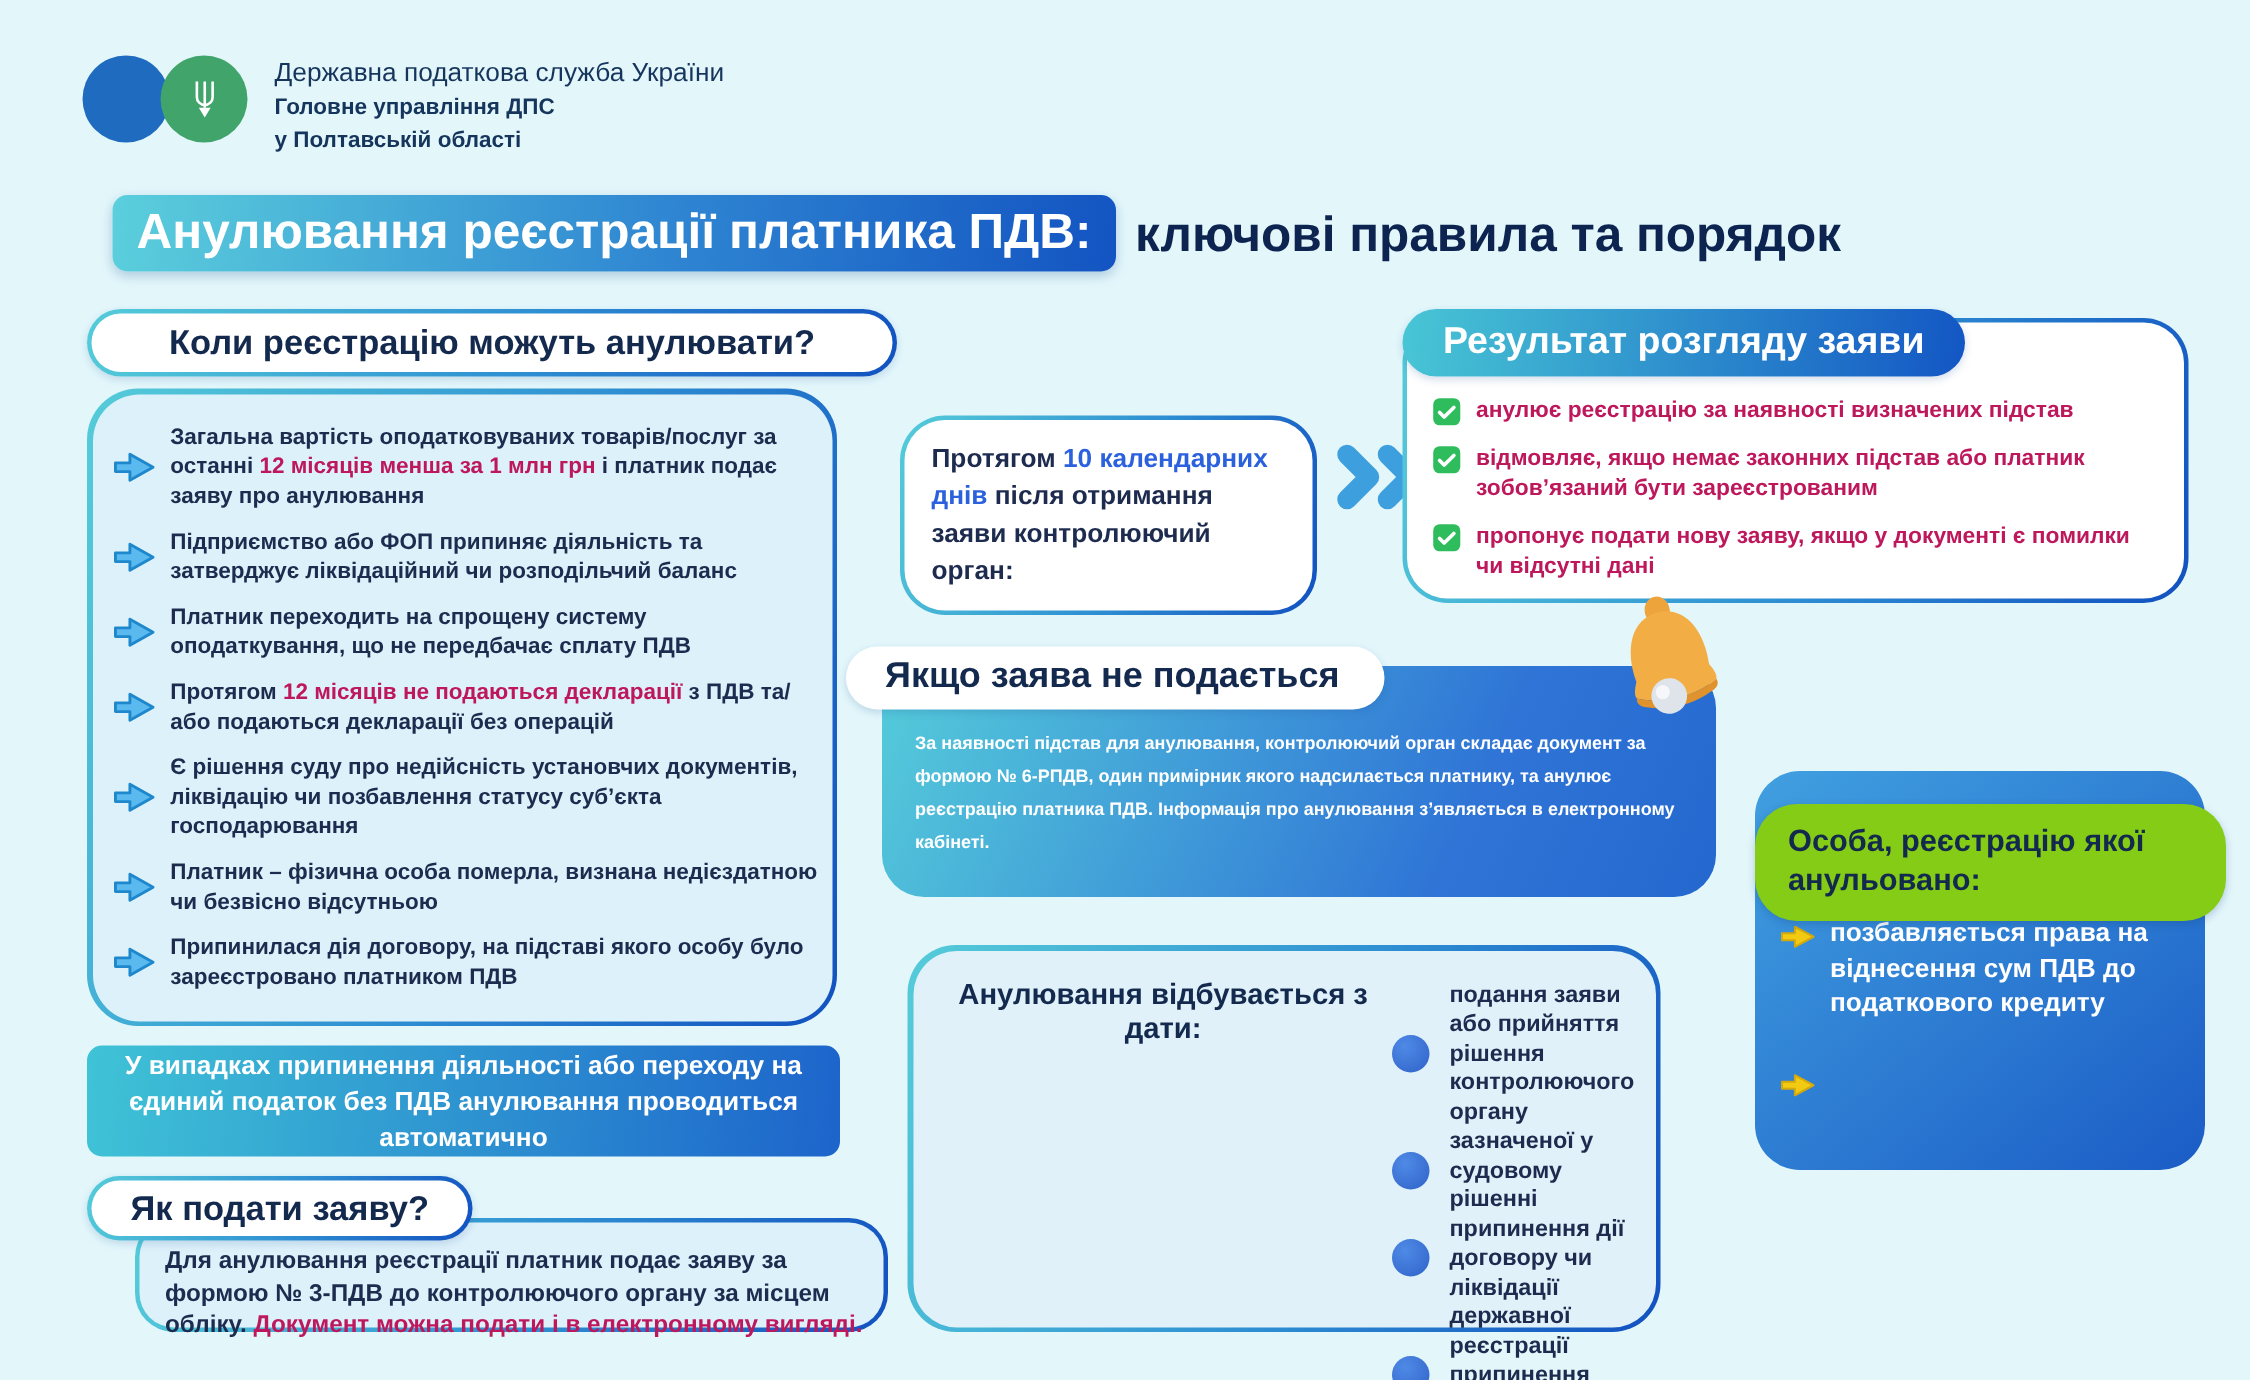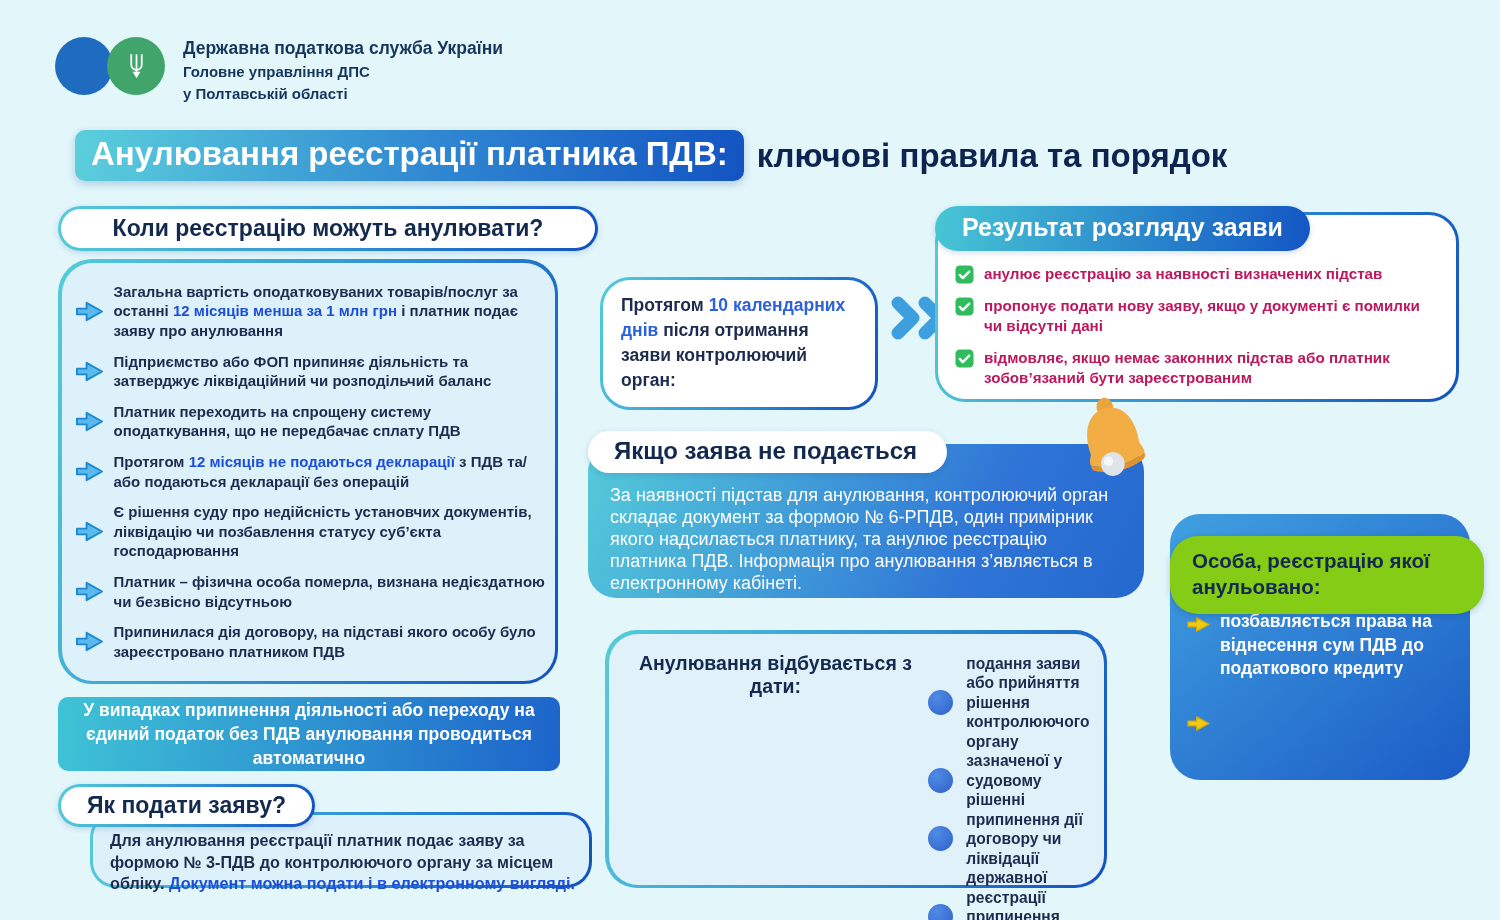--- a/index.html
+++ b/index.html
@@ -10,21 +10,21 @@
     font-family:"Liberation Sans", sans-serif;
     overflow:hidden;
     color:#1d2b4f;
   }
   .abs { position:absolute; }
 
   
   .logo-circle { position:absolute; width:58px; height:58px; border-radius:50%; top:37px; }
   .logo-blue  { left:55px;  background:#1e6bbf; }
   .logo-green { left:107px; background:#41a46b; display:flex; align-items:center; justify-content:center; }
-  .org-line1 { left:183px; top:38px;  font-size:17.5px; font-weight:bold; color:#16355c; }
+  .org-line1 { left:183px; top:38px;  font-size:17.5px; font-weight:normal; color:#16355c; }
   .org-lines { left:183px; top:61px;  font-size:15px; font-weight:bold; color:#16355c; line-height:21.5px; }
 
   
   .title-row { left:75px; top:130px; display:flex; align-items:center; gap:13px; }
   .title-pill {
     background:linear-gradient(95deg,#5bcfdc 0%,#2f86d2 55%,#1354c2 100%);
     color:#fff; font-size:33px; font-weight:800;
     padding:5px 16px 8px 16px; border-radius:10px;
     box-shadow:0 3px 8px rgba(20,70,140,.25);
     white-space:nowrap;
@@ -42,21 +42,21 @@
 
   .when-box { left:58px; top:259px; width:500px; height:425px; border-radius:34px; padding:3.5px; }
   .when-box-in {
     background:#ddf1fa; border-radius:31px; width:100%; height:100%;
     display:flex; flex-direction:column; justify-content:space-evenly;
     padding:8px 8px 8px 12px;
   }
   .w-item { display:flex; align-items:center; gap:9px; }
   .w-item svg { flex:0 0 auto; }
   .w-text { font-size:15px; font-weight:bold; line-height:19.5px; color:#1d2b4f; }
-  .hl  { color:#1d4ed8; }
+  .hl  { color:#be185d; }
   .hl2 { color:#2b61dd; }
 
   .auto-note {
     left:58px; top:697px; width:502px; height:74px;
     background:linear-gradient(95deg,#3fc3d6 0%,#1d64cb 100%);
     border-radius:10px; display:flex; align-items:center; justify-content:center;
     color:#fff; font-size:17.5px; font-weight:bold; text-align:center; line-height:24px;
     padding:0 14px;
   }
 
@@ -90,28 +90,28 @@
   .r-item { display:flex; align-items:flex-start; gap:10px; }
   .r-item svg { flex:0 0 auto; margin-top:1px; }
   .r-text { font-size:15.2px; font-weight:bold; line-height:20.5px; color:#be185d; }
 
   
   .noapp-box {
     left:588px; top:444px; width:556px; height:154px; border-radius:28px;
     background:linear-gradient(115deg,#55ccda 0%,#2f74d6 70%,#2468cf 100%);
   }
   .noapp-head {
-    left:588px; top:431px; z-index:3;
+    left:564px; top:431px; z-index:3;
     background:#fff; border-radius:999px; padding:6px 30px 8px 26px;
     font-size:24px; font-weight:800; color:#13294e;
     box-shadow:0 2px 6px rgba(30,80,150,.2); white-space:nowrap;
   }
   .noapp-body {
     padding:40px 18px 0 22px;
-    color:#fff; font-size:18px; font-weight:normal; line-height:22px;
+    color:#fff; font-size:12px; font-weight:bold; line-height:22px;
   }
   .bell { left:1070px; top:392px; z-index:4; }
 
   
   .dates-box { left:605px; top:630px; width:502px; height:258px; border-radius:32px; padding:3.5px; }
   .dates-in {
     background:#e0f1fa; border-radius:29px; width:100%; height:100%;
     display:flex; flex-direction:row; padding:18px 14px 10px 24px;
   }
   .dates-title { text-align:center; font-size:19.5px; font-weight:800; color:#13294e; padding-right:10px; }
@@ -241,28 +241,28 @@
         <rect x="0.5" y="0.5" width="19" height="19" rx="4.5" fill="#2fbc5c"></rect>
         <path d="M5 10.5 l3.2 3.2 L15 7" stroke="#fff" stroke-width="2.6" fill="none" stroke-linecap="round" stroke-linejoin="round"></path>
       </svg>
     <p class="r-text">анулює реєстрацію за наявності визначених підстав</p>
   </div>
   <div class="r-item">
     <svg viewBox="0 0 20 20" width="19" height="19">
         <rect x="0.5" y="0.5" width="19" height="19" rx="4.5" fill="#2fbc5c"></rect>
         <path d="M5 10.5 l3.2 3.2 L15 7" stroke="#fff" stroke-width="2.6" fill="none" stroke-linecap="round" stroke-linejoin="round"></path>
       </svg>
-    <p class="r-text">пропонує подати нову заяву, якщо у документі є помилки чи відсутні дані</p>
+    <p class="r-text">відмовляє, якщо немає законних підстав або платник зобов’язаний бути зареєстрованим</p>
   </div>
   <div class="r-item">
     <svg viewBox="0 0 20 20" width="19" height="19">
         <rect x="0.5" y="0.5" width="19" height="19" rx="4.5" fill="#2fbc5c"></rect>
         <path d="M5 10.5 l3.2 3.2 L15 7" stroke="#fff" stroke-width="2.6" fill="none" stroke-linecap="round" stroke-linejoin="round"></path>
       </svg>
-    <p class="r-text">відмовляє, якщо немає законних підстав або платник зобов’язаний бути зареєстрованим</p>
+    <p class="r-text">пропонує подати нову заяву, якщо у документі є помилки чи відсутні дані</p>
   </div>
 </div>
 
 <div class="abs noapp-box">
   <p class="noapp-body">За наявності підстав для анулювання, контролюючий орган складає документ за формою № 6-РПДВ, один примірник якого надсилається платнику, та анулює реєстрацію платника ПДВ. Інформація про анулювання з’являється в електронному кабінеті.</p>
 </div>
 <div class="abs noapp-head">Якщо заява не подається</div>
 <svg class="abs bell" viewBox="0 0 70 74" width="84" height="88">
   <g transform="rotate(-14 35 37)">
     <ellipse cx="35" cy="12" rx="7" ry="8" fill="#eda43b"></ellipse>

